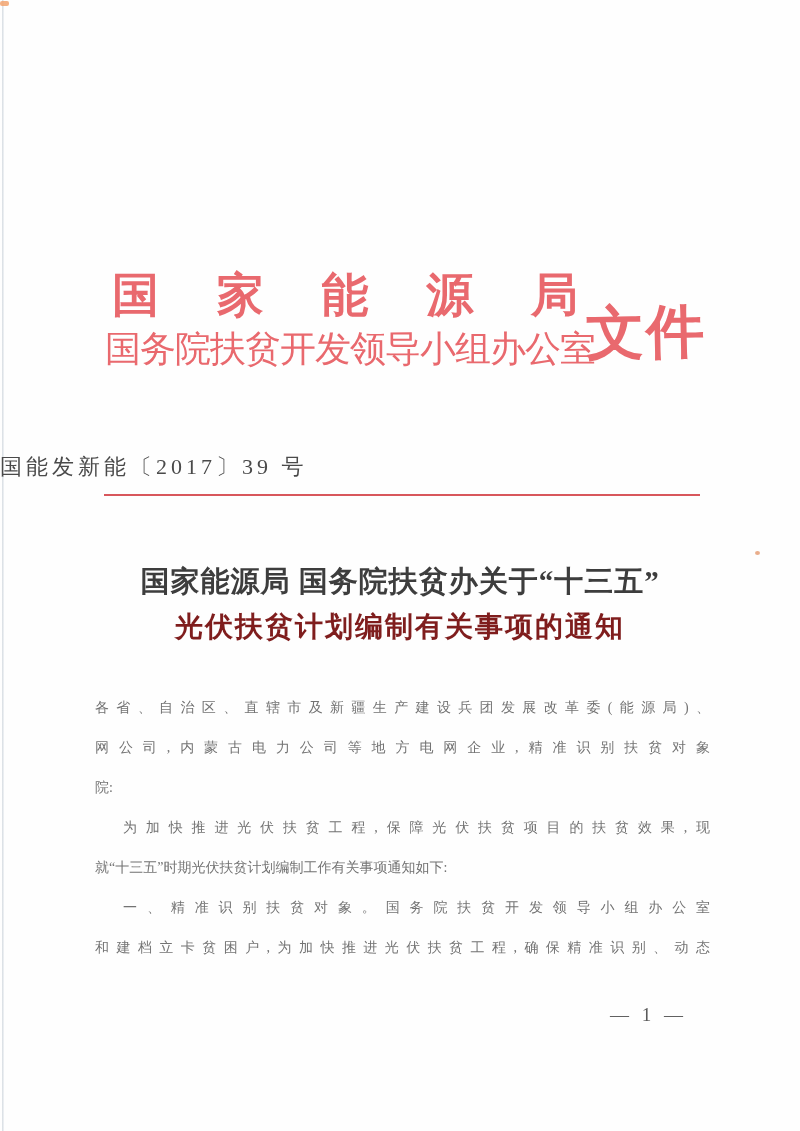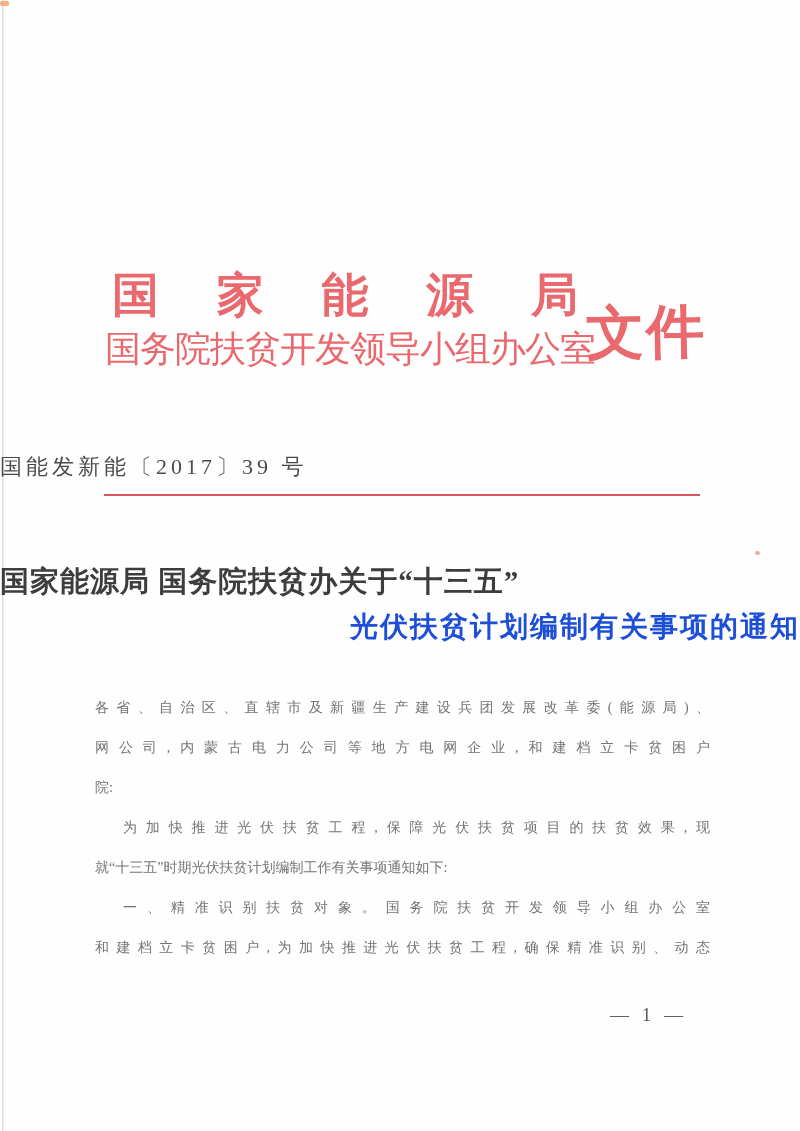--- a/index.html
+++ b/index.html
@@ -104,34 +104,35 @@
     height: 2px;
     background: #d8575c;
   }
 
   
   .title-line1 {
     position: absolute;
     left: 0;
     top: 562px;
     width: 100%;
+    text-align: center;
     font-size: 29px;
     font-weight: bold;
     color: #3d3d3d;
     letter-spacing: 1px;
   }
   .title-line2 {
     position: absolute;
     left: 0;
     top: 608px;
     width: 100%;
-    text-align: right;
+    text-align: center;
     font-size: 28px;
     font-weight: bold;
-    color: #1d4ed8;
+    color: #7f1d1d;
     letter-spacing: 2px;
   }
 
   
   .body-text {
     position: absolute;
     left: 95px;
     top: 688px;
     width: 615px;
     font-size: 14px;
@@ -186,21 +187,21 @@
 
   <div class="doc-number">国能发新能〔2017〕39 号</div>
 
   <div class="red-divider"></div>
 
   <div class="title-line1">国家能源局 国务院扶贫办关于“十三五”</div>
   <div class="title-line2">光伏扶贫计划编制有关事项的通知</div>
 
   <div class="body-text">
     <div class="body-line just">各省、自治区、直辖市及新疆生产建设兵团发展改革委(能源局)、</div>
-    <div class="body-line just">网公司,内蒙古电力公司等地方电网企业,和建档立卡贫困户</div>
+    <div class="body-line just">网公司,内蒙古电力公司等地方电网企业,精准识别扶贫对象</div>
     <div class="body-line">院:</div>
     <div class="body-line just indent">为加快推进光伏扶贫工程,保障光伏扶贫项目的扶贫效果,现</div>
     <div class="body-line">就“十三五”时期光伏扶贫计划编制工作有关事项通知如下:</div>
     <div class="body-line just indent">一、精准识别扶贫对象。国务院扶贫开发领导小组办公室</div>
     <div class="body-line just">和建档立卡贫困户,为加快推进光伏扶贫工程,确保精准识别、动态</div>
   </div>
 
   <div class="page-number">— 1 —</div>
 
 </div>

